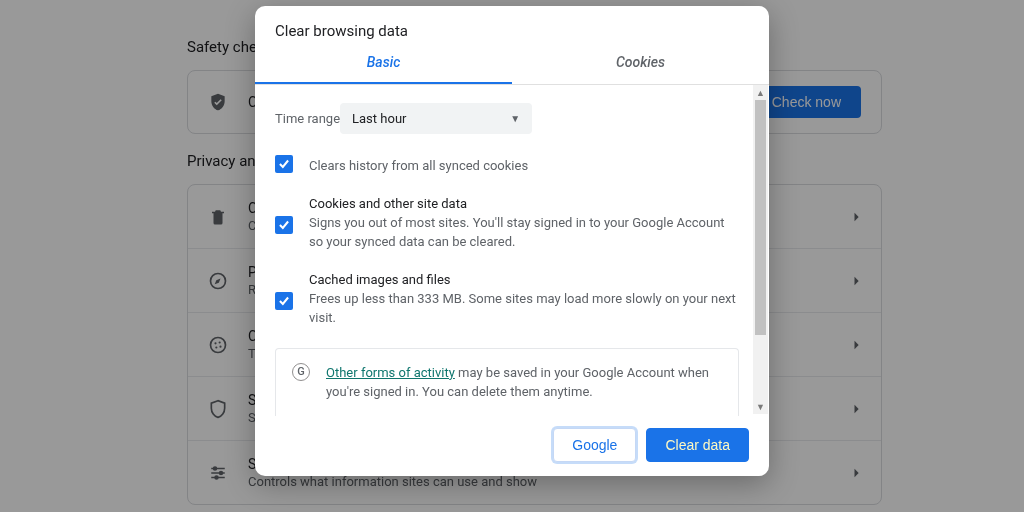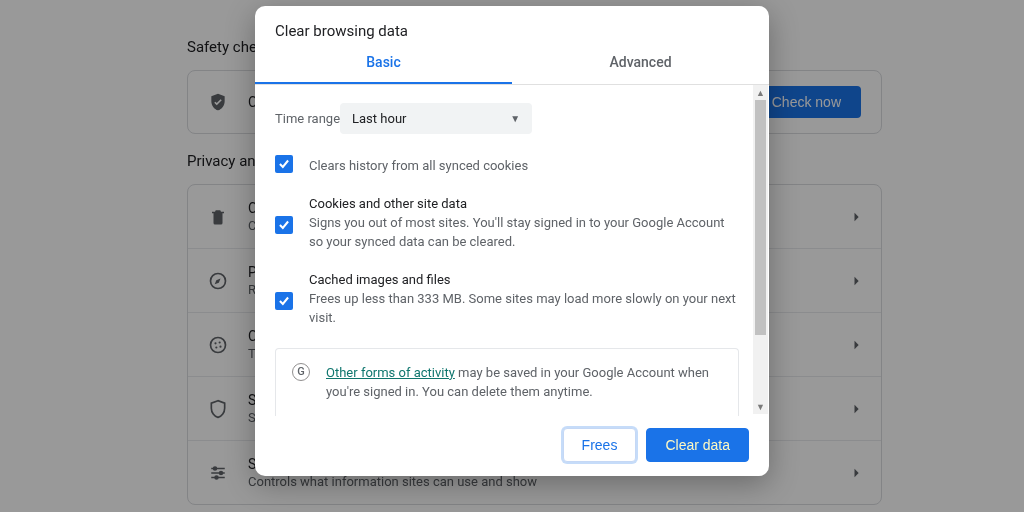--- a/index.html
+++ b/index.html
@@ -67,20 +67,21 @@
     overflow:hidden;
     display:flex;flex-direction:column;
     position:relative;
   }
   .dlg-title {
     font-size:15px;color:#202124;
     padding:16px 20px 14px 20px;
   }
   .tabs {
     display:flex;
+    font-style:italic;
   }
   .tab {
     flex:1;text-align:center;
     font-size:14px;font-weight:500;
     color:#5f6368;
     padding:0 0 12px 0;
     border-bottom:2px solid transparent;
     cursor:pointer;
   }
   .tab.active {
@@ -266,21 +267,21 @@
     </div>
   </div>
 
 </div>
 
 <div class="overlay">
   <div class="dialog">
     <div class="dlg-title">Clear browsing data</div>
     <div class="tabs">
       <div class="tab active">Basic</div>
-      <div class="tab">Advanced</div>
+      <div class="tab">Cookies</div>
     </div>
     <div class="dlg-body">
       <div class="dlg-scrollbar">
         <div class="dlg-scroll-arrow" style="top:0">▲</div>
         <div class="dlg-scroll-thumb"></div>
         <div class="dlg-scroll-arrow" style="bottom:0">▼</div>
       </div>
 
       <div class="time-row">
         <span class="time-label">Time range</span>
@@ -327,17 +328,17 @@
 
       <div class="infobox">
         <div class="g-icon">G</div>
         <div class="msg">
           <a>Other forms of activity</a><span> may be saved in your Google Account when you're signed in. You can delete them anytime.</span>
         </div>
       </div>
     </div>
 
     <div class="dlg-actions">
-      <button class="btn secondary">Frees</button>
+      <button class="btn secondary">Google</button>
       <button class="btn primary">Clear data</button>
     </div>
   </div>
 </div>
 
 </body></html>

